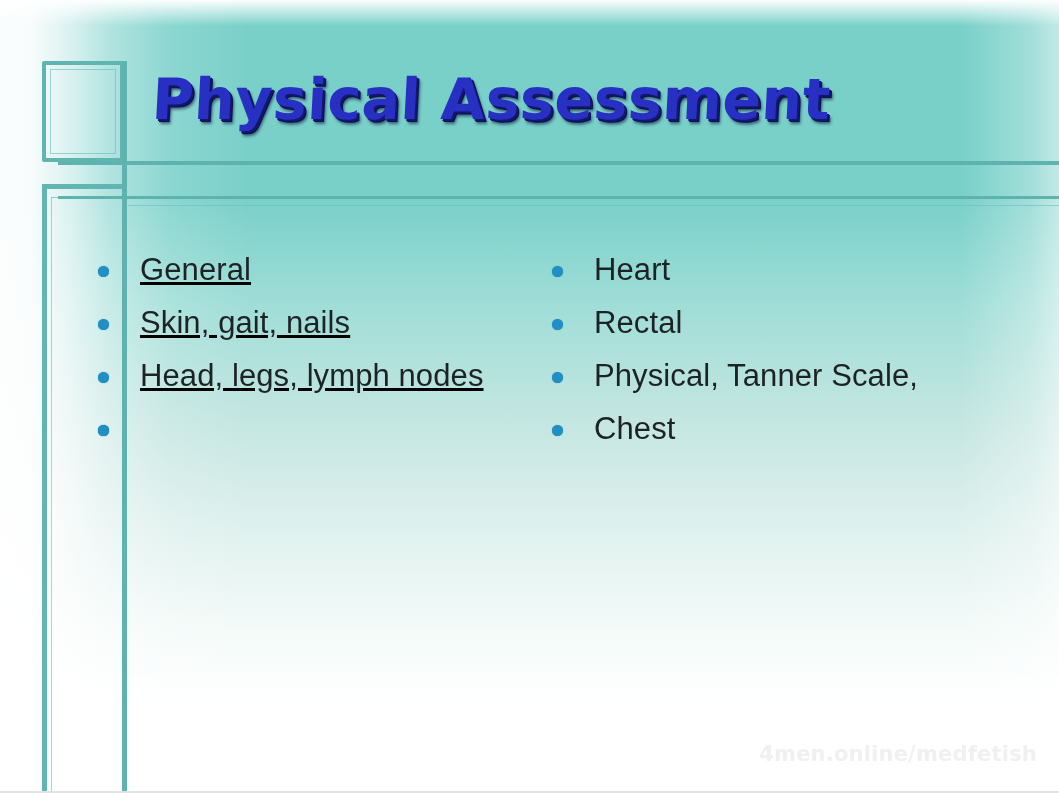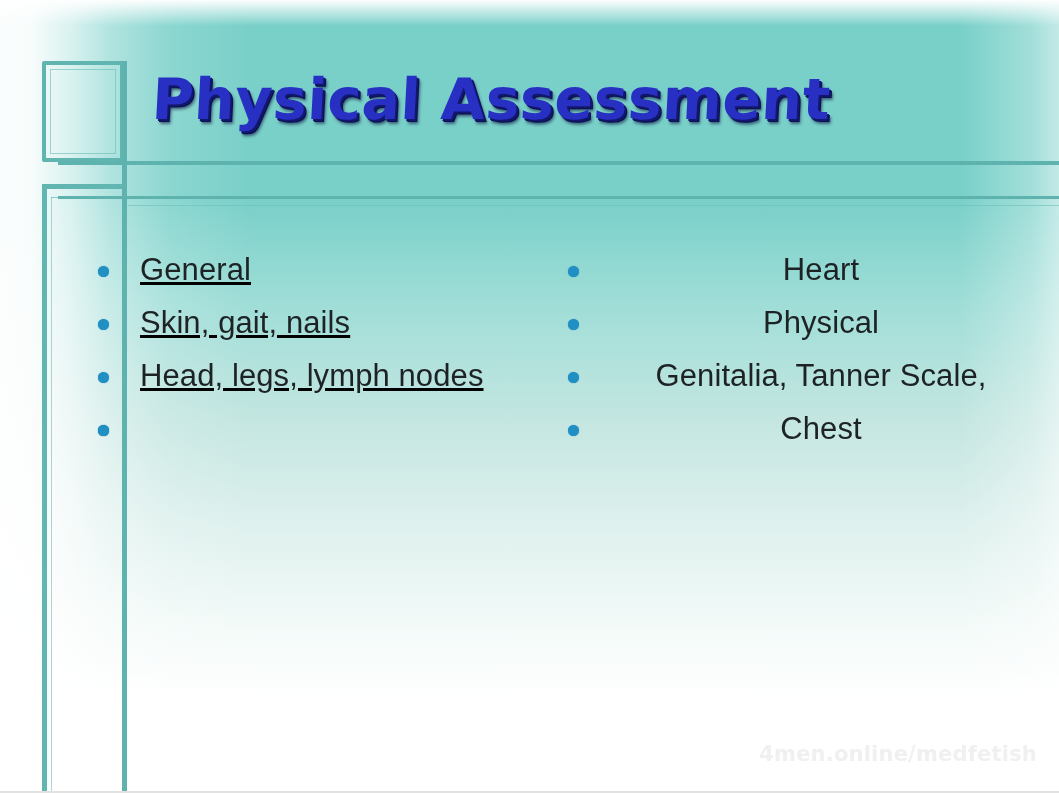--- a/index.html
+++ b/index.html
@@ -181,21 +181,21 @@
        4px 5px 3px rgba(10,14,60,0.55);
     transform: skewX(-3deg);
   }
 
   
   .col {
     position: absolute;
     top: 250px;
   }
   #col-left  { left: 92px;  width: 430px; text-decoration: underline; }
-  #col-right { left: 562px; width: 470px; text-align: center; }
+  #col-right { left: 546px; width: 470px; }
 
   .bullet-item {
     position: relative;
     display: block;
     padding-left: 48px;
     margin: 0 0 14px 0;
     font-size: 31px;
     line-height: 1.26;
     color: #1d2224;
     letter-spacing: 0.1px;
@@ -271,25 +271,25 @@
     </div>
   </div>
 
   <div class="col" id="col-right">
     <div class="bullet-item">
       <span class="dot"></span>
       <span class="txt">Heart</span>
     </div>
     <div class="bullet-item">
       <span class="dot"></span>
-      <span class="txt">Physical</span>
-    </div>
-    <div class="bullet-item">
-      <span class="dot"></span>
-      <span class="txt">Genitalia, Tanner Scale,</span>
+      <span class="txt">Rectal</span>
+    </div>
+    <div class="bullet-item">
+      <span class="dot"></span>
+      <span class="txt">Physical, Tanner Scale,</span>
     </div>
     <div class="bullet-item">
       <span class="dot"></span>
       <span class="txt">Chest</span>
     </div>
   </div>
 
   <div id="watermark">4men.online/medfetish</div>
 
 </div>

